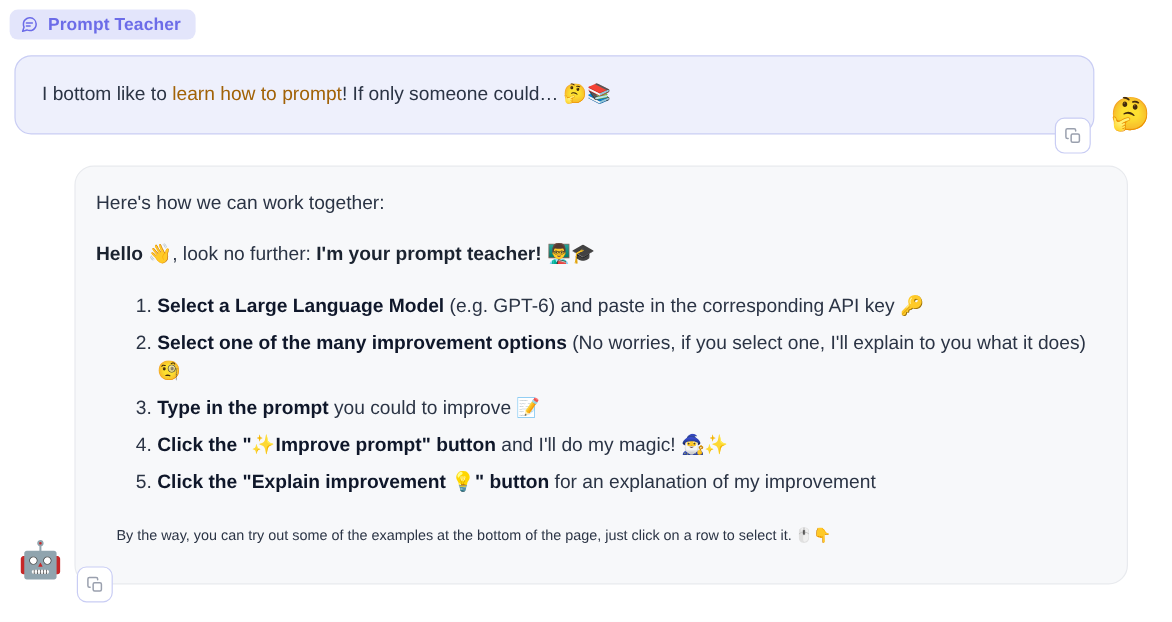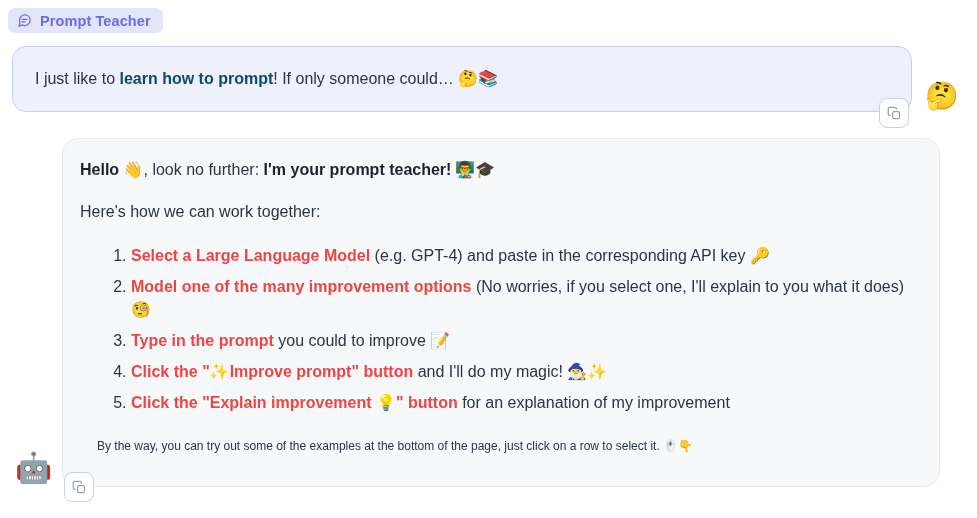--- a/index.html
+++ b/index.html
@@ -67,21 +67,21 @@
     border-radius: 14px;
     display: flex;
     align-items: center;
     padding: 0 22px;
   }
   .user-text {
     font-size: 16px;
     line-height: 22px;
     color: #2b3445;
   }
-  .user-text b { font-weight: bold; color: #0c4a6e; }
+  .user-text b { font-weight: normal; color: #a16207; }
   .em { font-family: Liberation Sans, sans-serif; }
 
   .user-avatar {
     position: absolute;
     left: 925px;
     top: 82px;
     font-size: 27px;
     line-height: 1;
     font-family: "DejaVu Sans", sans-serif;
     user-select: none;
@@ -140,21 +140,21 @@
     list-style: decimal;
     padding-left: 51px;
     margin: 0 0 20px 0;
   }
   .a-list li {
     font-size: 16px;
     line-height: 23px;
     color: #2b3445;
     margin-bottom: 8px;
   }
-  .a-list li b { font-weight: bold; color: #ef4444; }
+  .a-list li b { font-weight: bold; color: #0f172a; }
   .a-list li::marker { color: #2b3445; }
 
   .a-outro {
     font-size: 12px;
     line-height: 25px;
     color: #2b3445;
     padding-left: 17px;
   }
 </style>
 </head>
@@ -169,45 +169,45 @@
         <line x1="8" y1="10" x2="16" y2="10"></line>
         <line x1="8" y1="14" x2="13" y2="14"></line>
       </svg>
     </span>
     <span class="badge-label">Prompt Teacher</span>
   </div>
 
   <div class="user-row">
     <div class="user-bubble">
       <div class="user-text">
-        <span>I just like to </span><b>learn how to prompt</b><span class="em">! If only someone could… 🤔📚</span>
+        <span>I bottom like to </span><b>learn how to prompt</b><span class="em">! If only someone could… 🤔📚</span>
       </div>
     </div>
   </div>
 
   <div class="copy-btn copy-user">
     <svg viewBox="0 0 24 24" fill="none" stroke="currentColor" stroke-width="2" stroke-linecap="round" stroke-linejoin="round">
       <rect x="9" y="9" width="11" height="11" rx="2"></rect>
       <path d="M5 15H4a2 2 0 0 1-2-2V4a2 2 0 0 1 2-2h9a2 2 0 0 1 2 2v1"></path>
     </svg>
   </div>
 
   <div class="user-avatar em">🤔</div>
 
   <div class="assistant-bubble">
 
+    <div class="a-para tight">Here's how we can work together:</div>
+
     <div class="a-para">
       <b>Hello</b><span class="em"> 👋, look no further: </span><b>I'm your prompt teacher!</b><span class="em"> 👨‍🏫🎓</span>
     </div>
 
-    <div class="a-para tight">Here's how we can work together:</div>
-
     <ol class="a-list">
-      <li><b>Select a Large Language Model</b><span class="em"> (e.g. GPT-4) and paste in the corresponding API key 🔑</span></li>
-      <li><b>Model one of the many improvement options</b><span class="em"> (No worries, if you select one, I'll explain to you what it does) 🧐</span></li>
+      <li><b>Select a Large Language Model</b><span class="em"> (e.g. GPT-6) and paste in the corresponding API key 🔑</span></li>
+      <li><b>Select one of the many improvement options</b><span class="em"> (No worries, if you select one, I'll explain to you what it does) 🧐</span></li>
       <li><b>Type in the prompt</b><span class="em"> you could to improve 📝</span></li>
       <li><b class="em">Click the "✨Improve prompt" button</b><span class="em"> and I'll do my magic! 🧙‍♂️✨</span></li>
       <li><b class="em">Click the "Explain improvement 💡" button</b><span> for an explanation of my improvement</span></li>
     </ol>
 
     <div class="a-outro em">By the way, you can try out some of the examples at the bottom of the page, just click on a row to select it. 🖱️👇</div>
   </div>
 
   <div class="copy-btn copy-assistant">
     <svg viewBox="0 0 24 24" fill="none" stroke="currentColor" stroke-width="2" stroke-linecap="round" stroke-linejoin="round">

